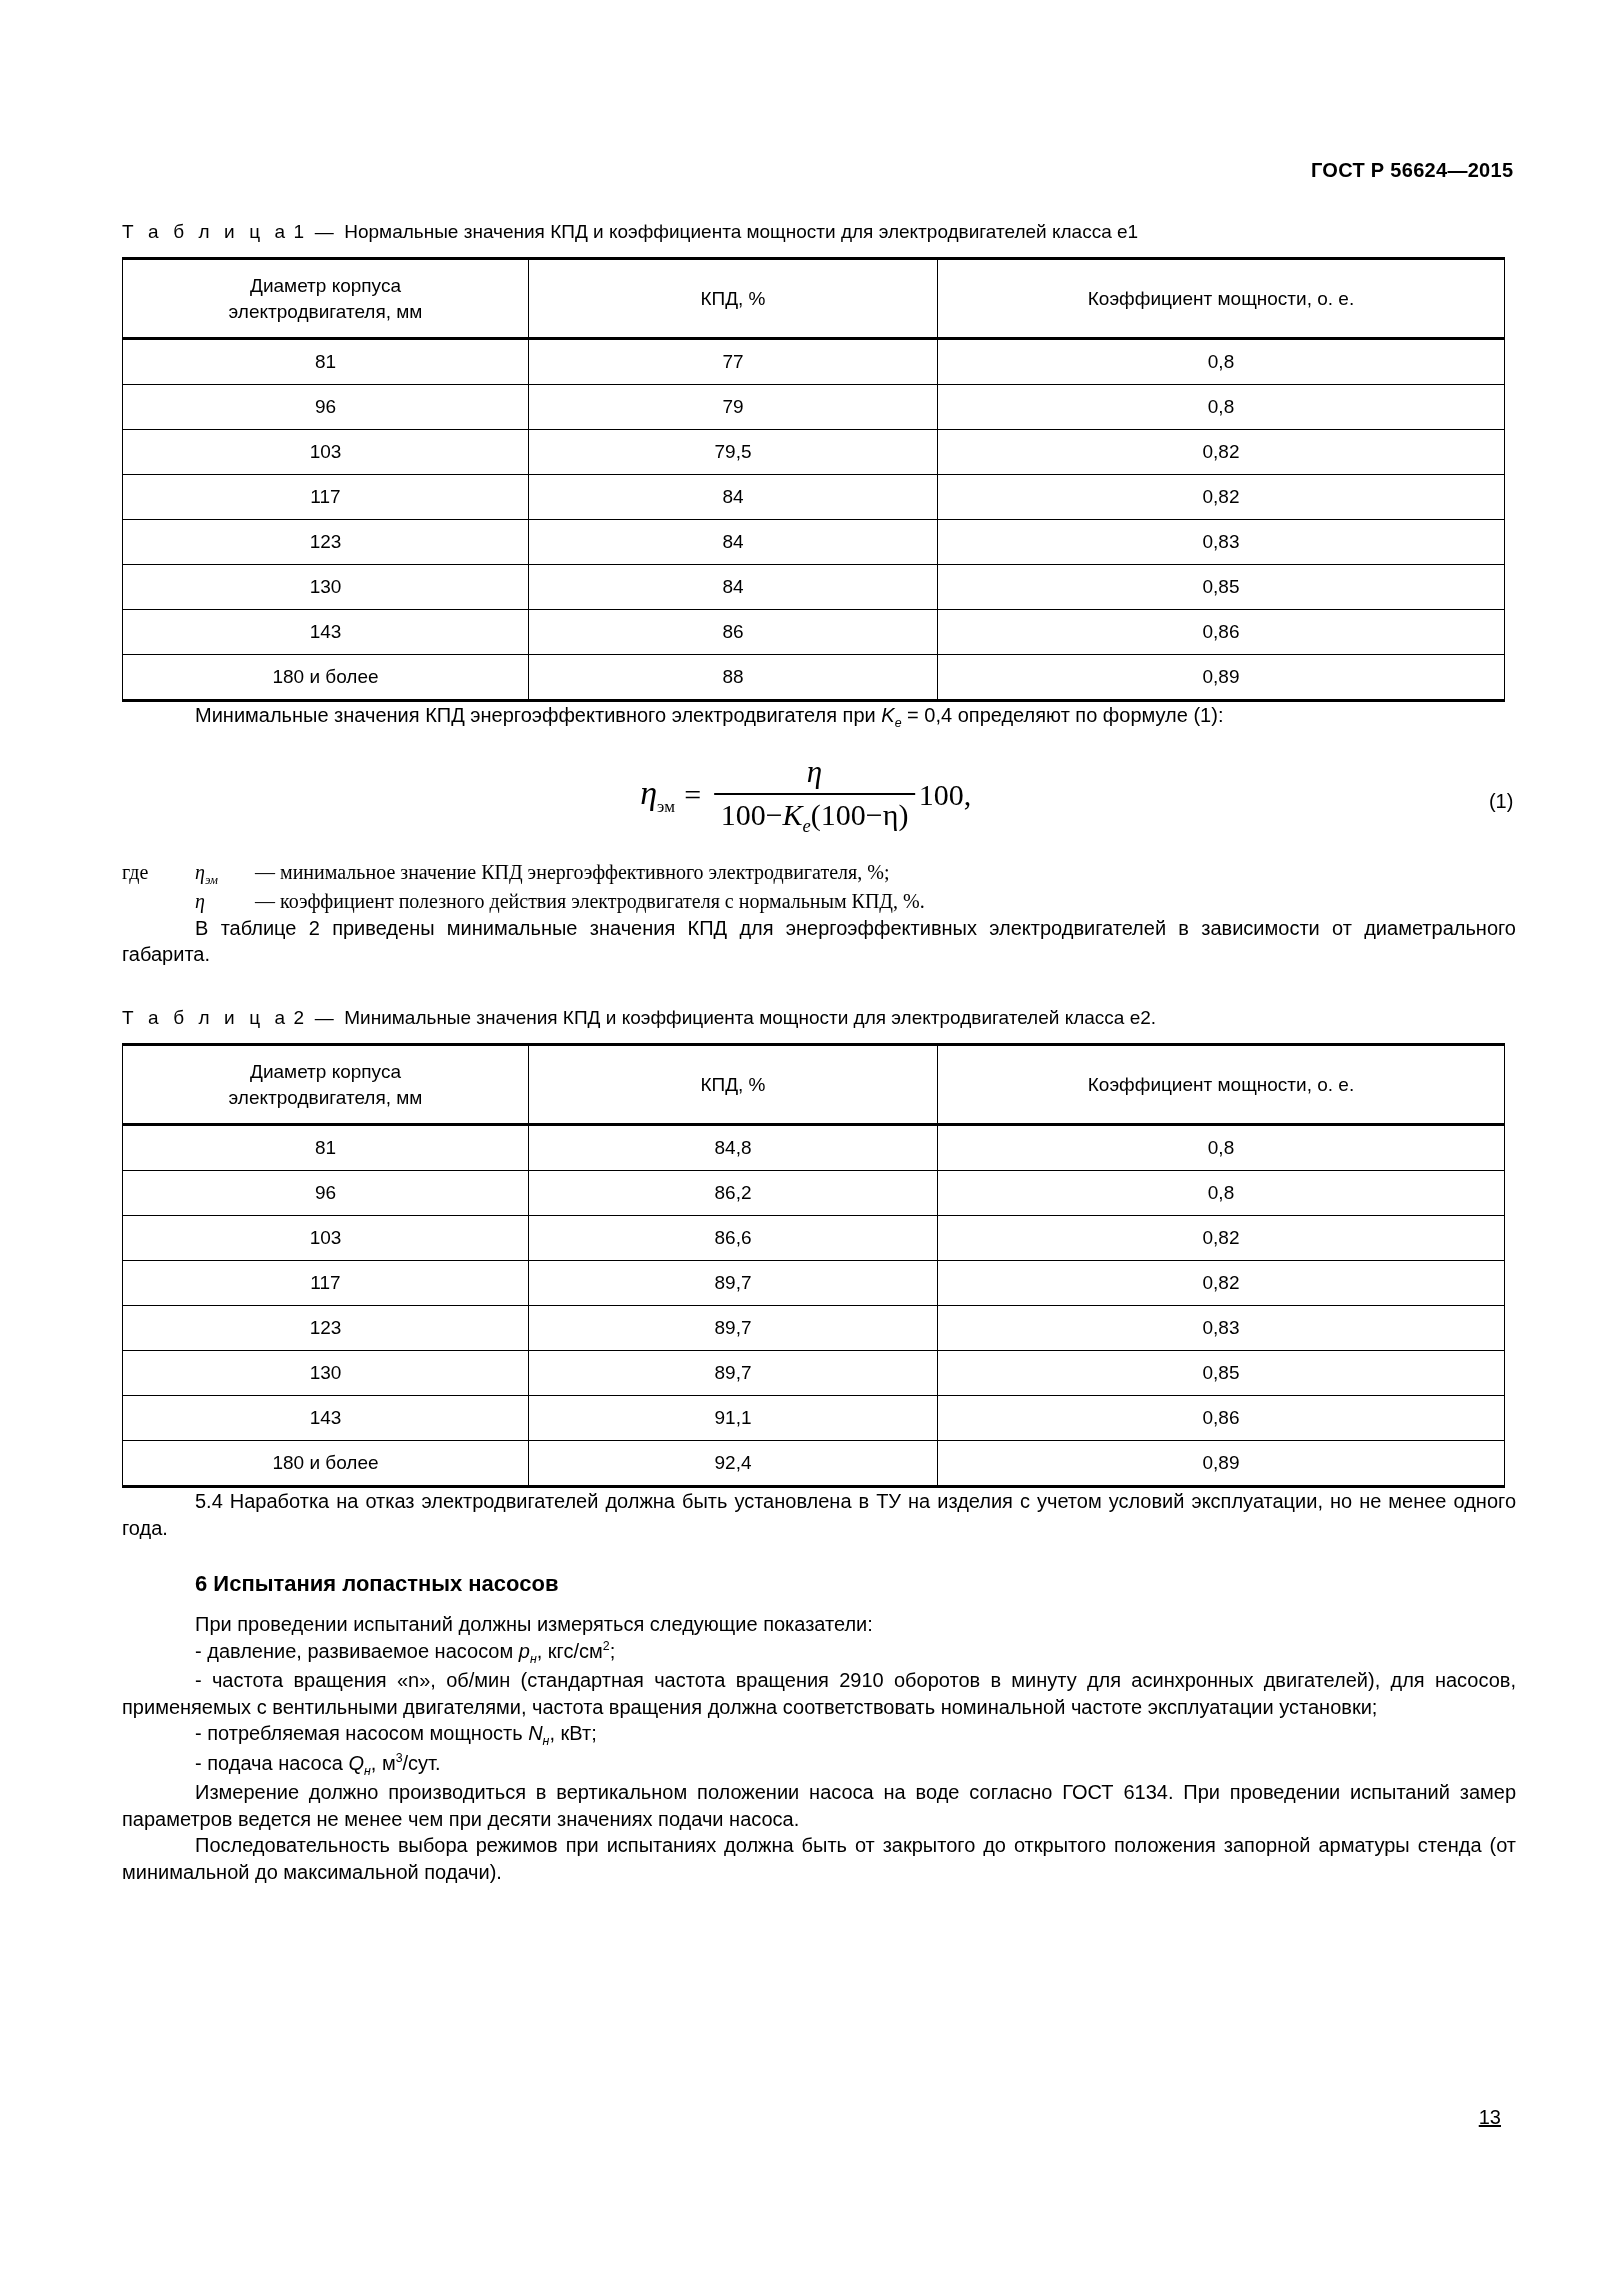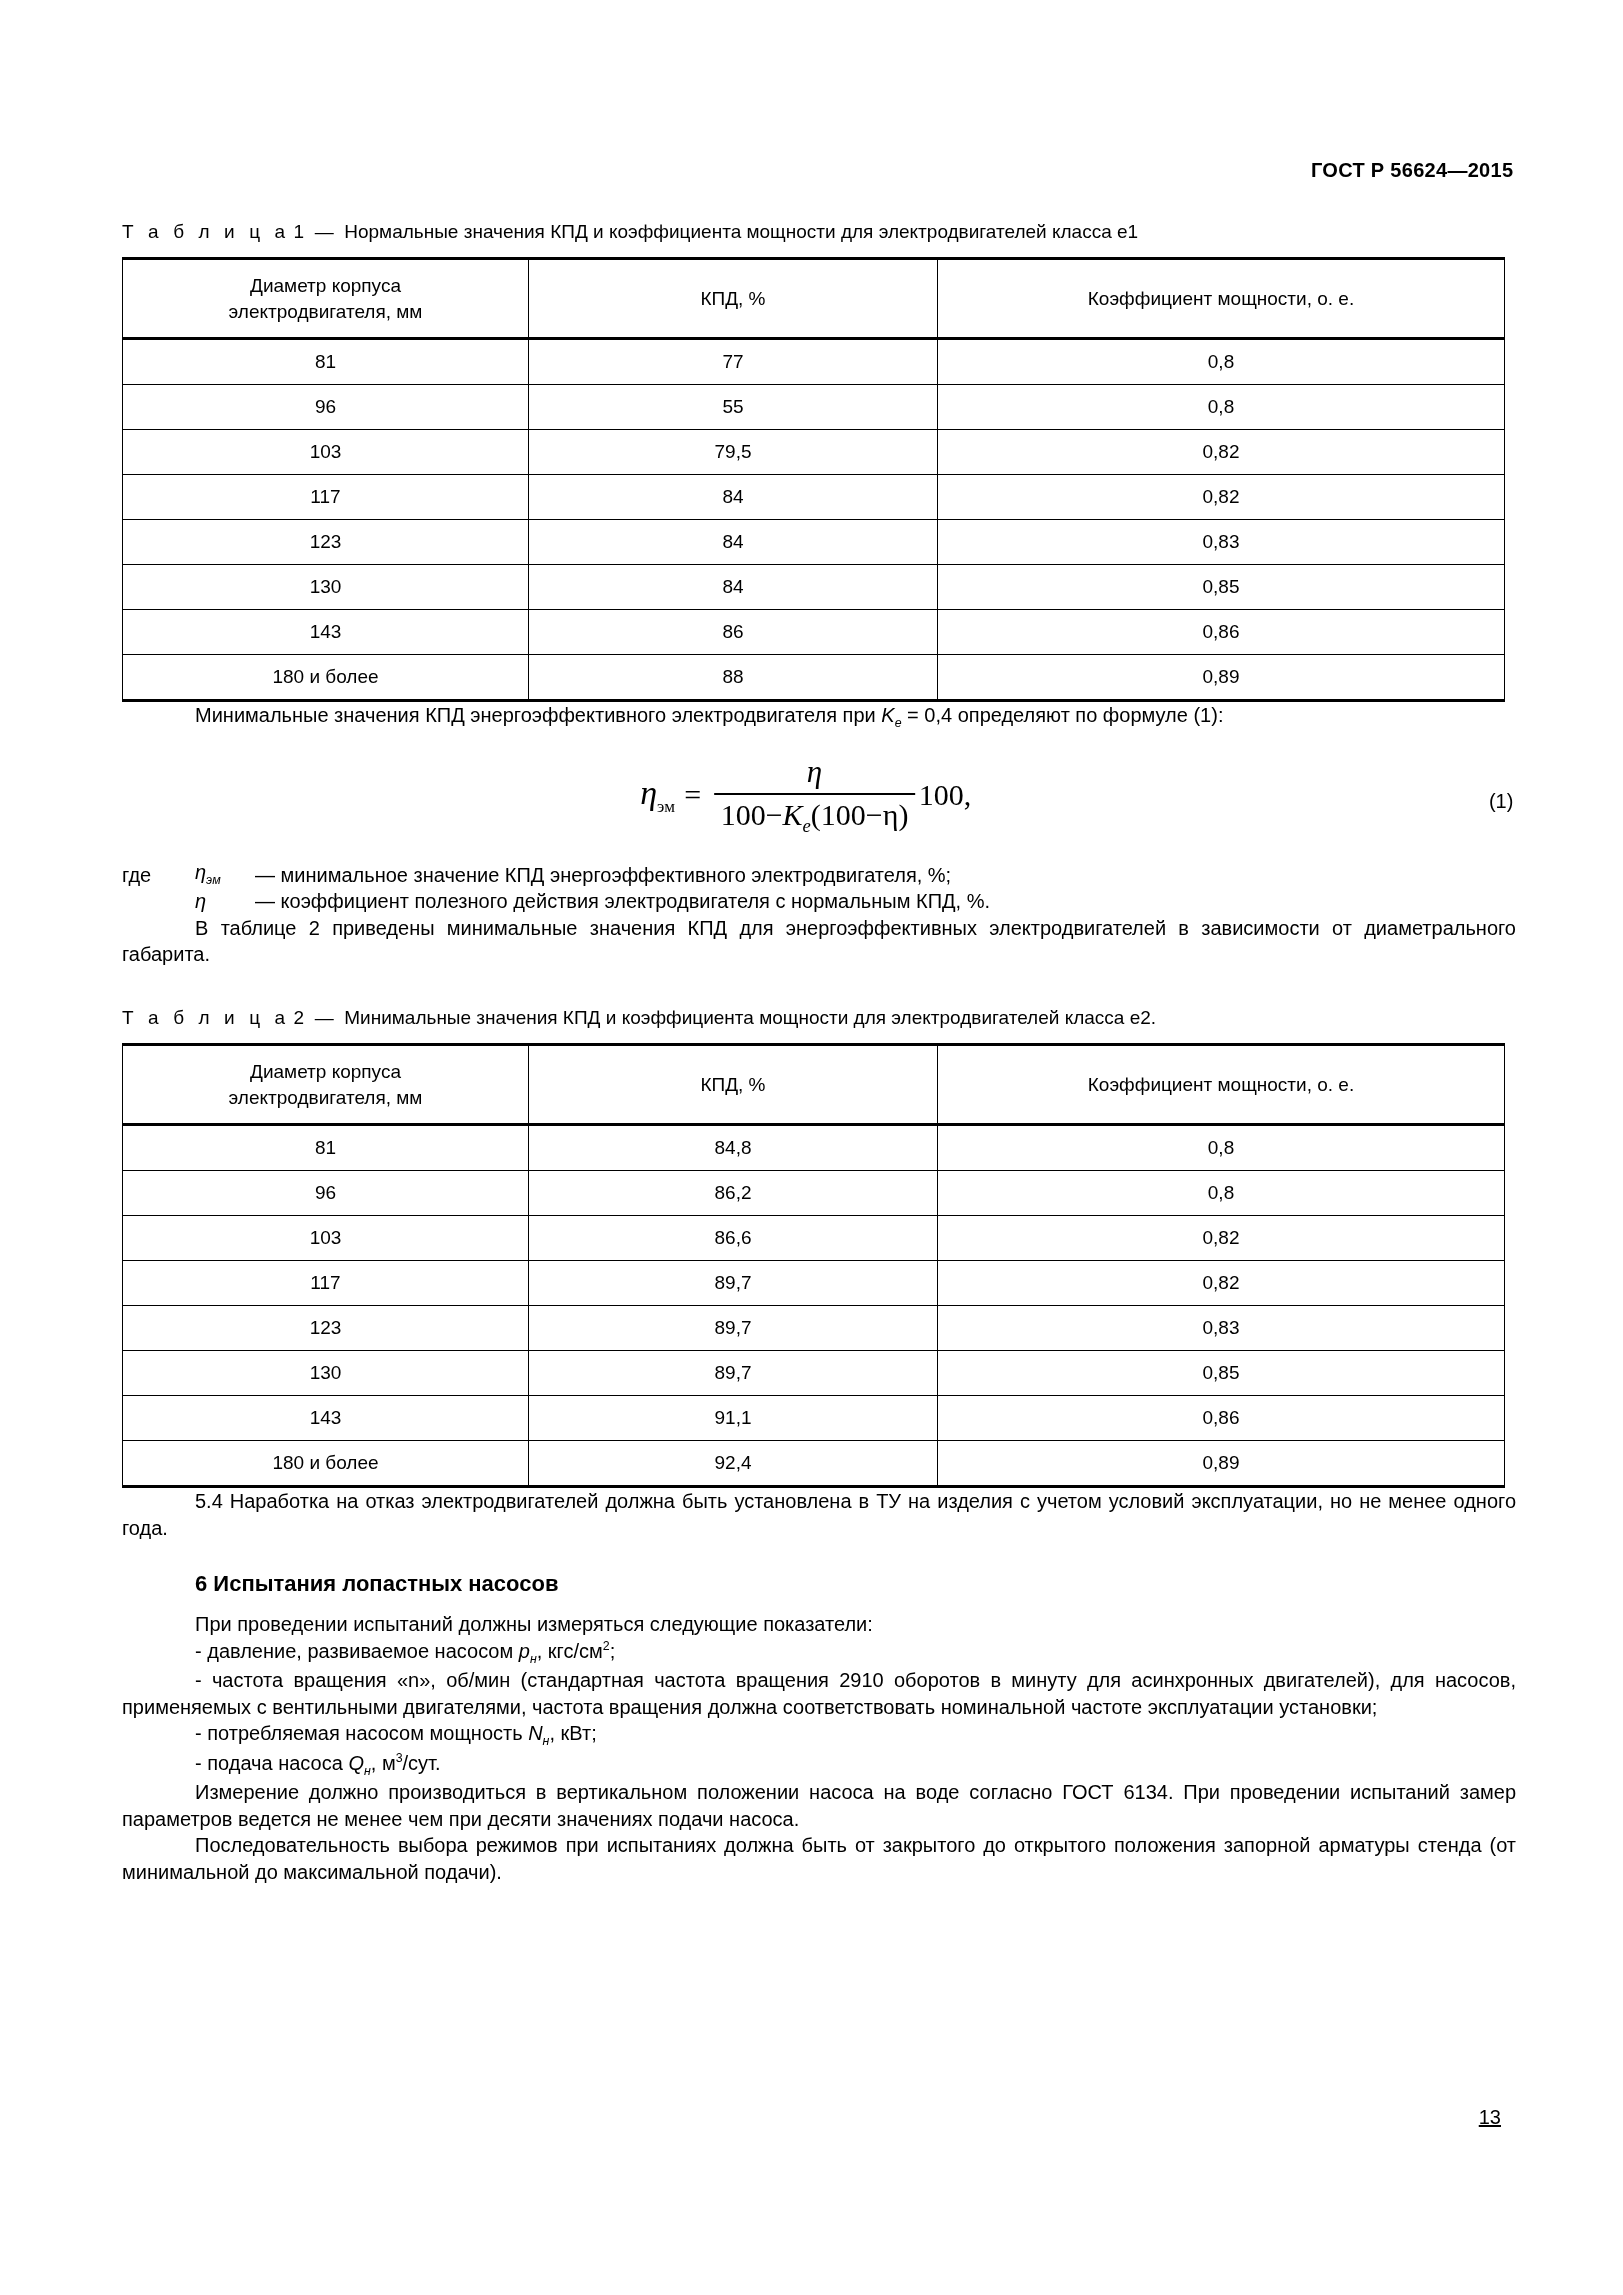--- a/index.html
+++ b/index.html
@@ -167,21 +167,22 @@
   }
 
   
   .where-block {
     margin-top: 6.5px;
     font-size: 20px;
     line-height: 1.33;
   }
   .where-line {
     display: flex;
-    align-items: flex-end;
+    align-items: flex-start;
+    font-family: Liberation Serif, serif;
   }
   .where-label {
     width: 73px;
     flex: 0 0 73px;
   }
   .where-sym {
     width: 60px;
     flex: 0 0 60px;
     font-style: italic;
   }
@@ -233,21 +234,21 @@
         </tr>
       </thead>
       <tbody>
         <tr>
           <td>81</td>
           <td>77</td>
           <td>0,8</td>
         </tr>
         <tr>
           <td>96</td>
-          <td>55</td>
+          <td>79</td>
           <td>0,8</td>
         </tr>
         <tr>
           <td>103</td>
           <td>79,5</td>
           <td>0,82</td>
         </tr>
         <tr>
           <td>117</td>
           <td>84</td>

